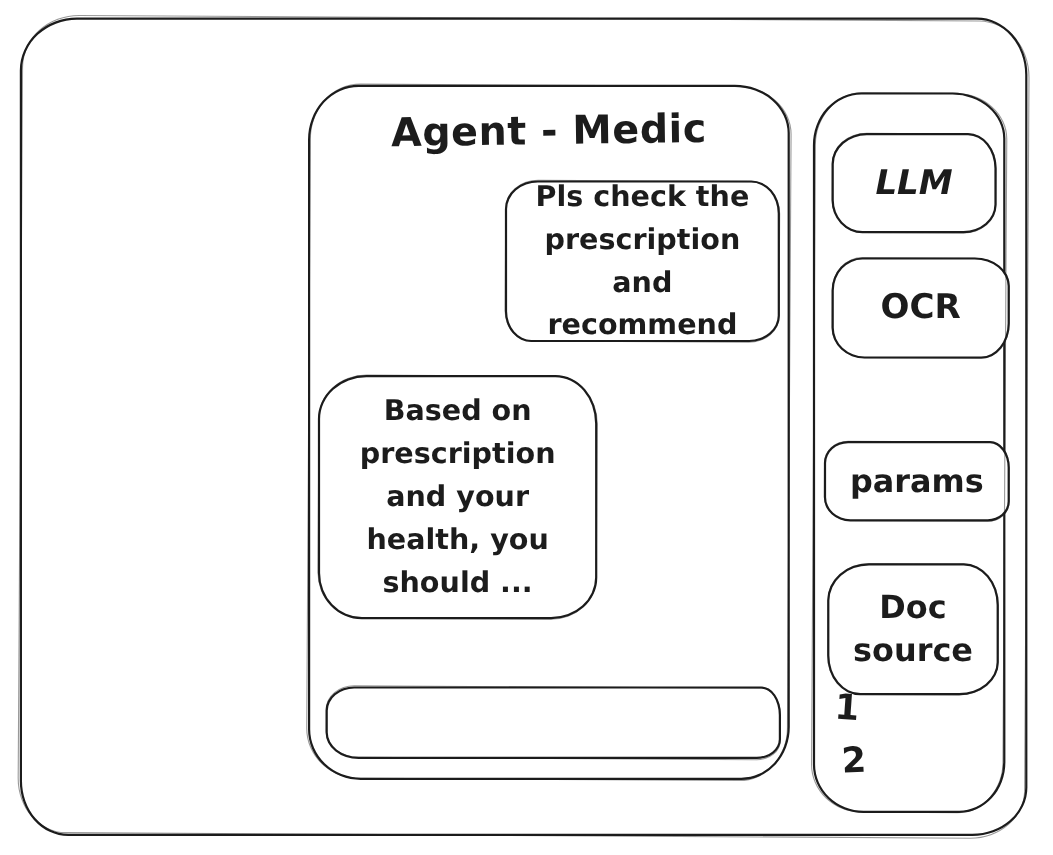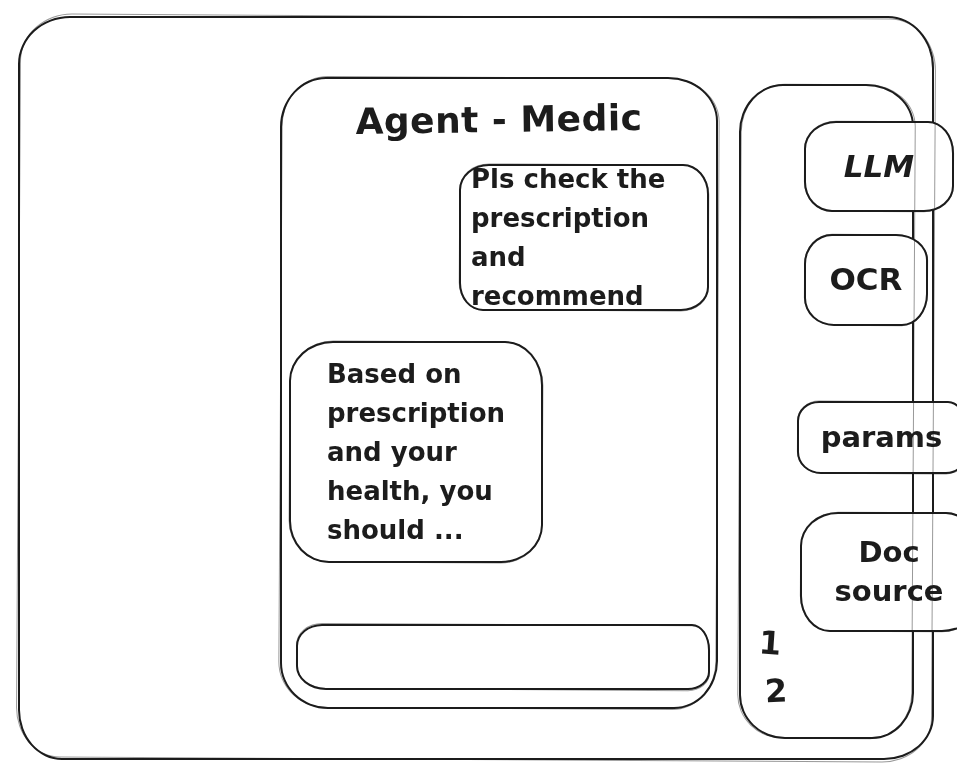--- a/index.html
+++ b/index.html
@@ -59,21 +59,21 @@
   }
 
   
   .panel-chat {
     left: 260px; top: 59px; width: 438px; height: 632px;
     border-radius: 46px 50px 44px 48px / 50px 44px 48px 46px;
   }
   .panel-chat .panel-title { top: 20px; transform: rotate(-.8deg); }
   .bubble {
     display: flex; align-items: center; justify-content: center;
-    text-align: left;
+    text-align: center;
     font-size: 26px; font-weight: 700;
     line-height: 1.5;
   }
   .bubble-user {
     left: 177px; top: 85px; width: 250px; height: 147px;
     padding: 8px 10px;
     border-radius: 30px 26px 28px 24px / 26px 30px 24px 28px;
   }
   .bubble-assistant {
     left: 7px; top: 262px; width: 254px; height: 222px;
@@ -97,39 +97,38 @@
     left: 719px; top: 66px; width: 175px; height: 655px;
     border-radius: 44px 48px 42px 46px / 48px 42px 46px 44px;
   }
   .tool-btn {
     display: flex; align-items: center; justify-content: center;
     text-align: center;
     font-family: "DejaVu Sans", sans-serif;
     font-weight: 700; color: var(--ink);
     cursor: pointer;
     line-height: 1.35;
-    margin-left: 48px;
   }
   .btn-llm {
     left: 15px; top: 35px; width: 150px; height: 91px;
     font-size: 31px; font-style: italic;
     border-radius: 32px 26px 30px 28px / 28px 32px 26px 30px;
   }
   .btn-ocr {
-    left: 15px; top: 148px; width: 124px; height: 92px;
+    left: 15px; top: 148px; width: 162px; height: 92px;
     font-size: 31px;
     border-radius: 28px 32px 26px 30px / 30px 26px 32px 28px;
   }
   .btn-params {
     left: 8px; top: 315px; width: 169px; height: 73px;
     font-size: 29px;
     border-radius: 22px 18px 20px 24px / 20px 24px 18px 22px;
   }
   .btn-doc {
-    left: 11px; top: 426px; width: 178px; height: 120px;
+    left: 11px; top: 426px; width: 156px; height: 120px;
     font-size: 29px;
     padding: 4px 18px;
     border-radius: 38px 32px 36px 30px / 34px 38px 30px 36px;
   }
   .doc-item {
     position: absolute;
     font-size: 32px; font-weight: 700;
     cursor: pointer;
   }
   .doc-item-1 { left: 18px; top: 538px; transform: rotate(4deg); }

